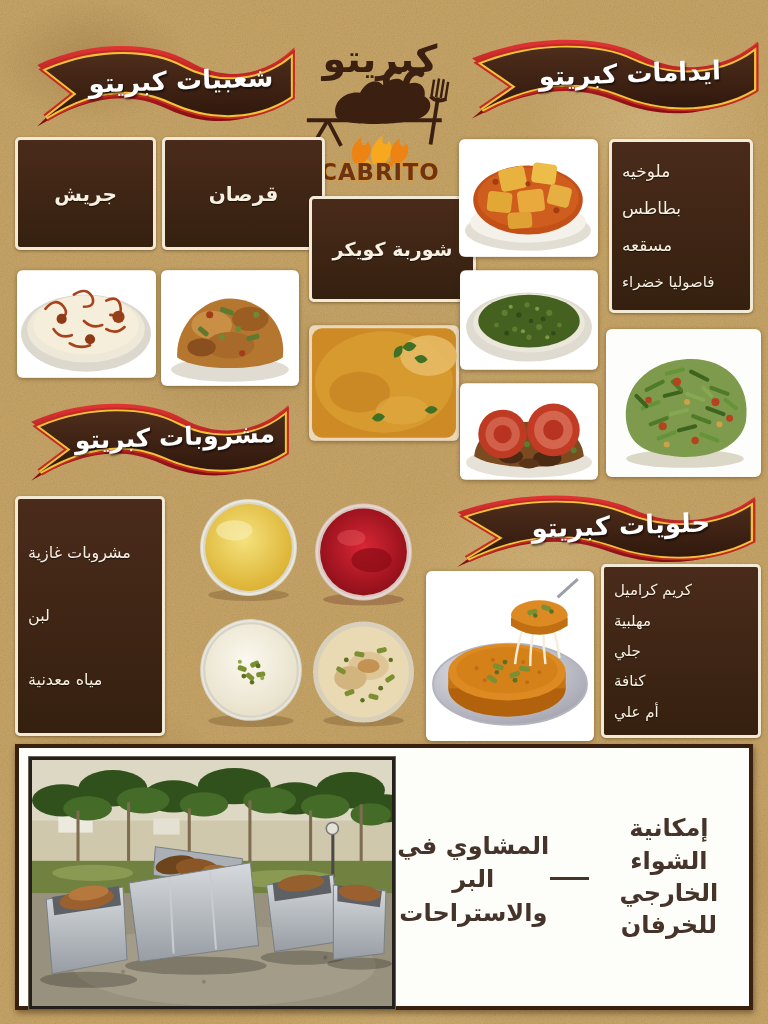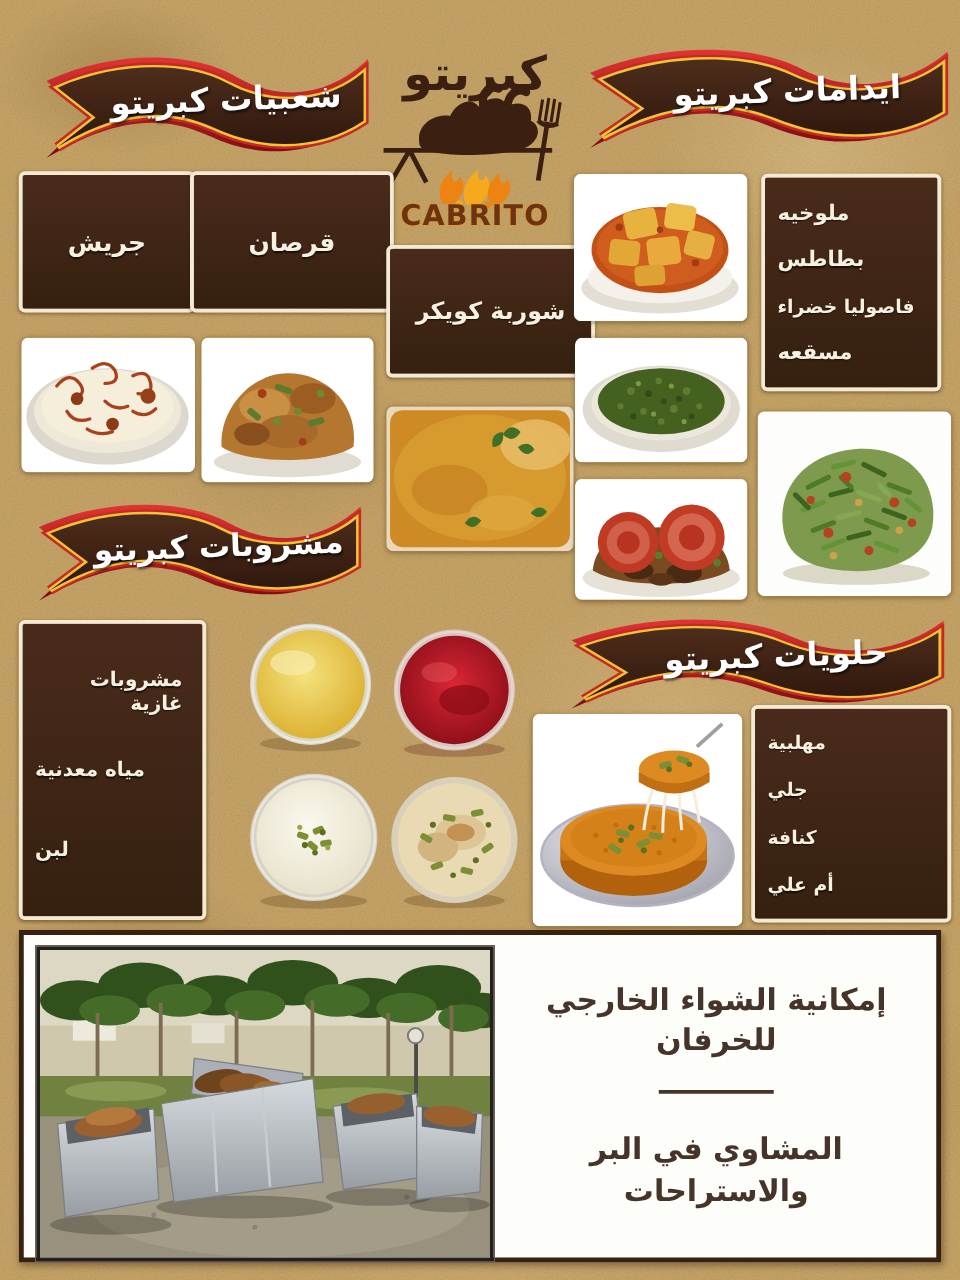--- a/index.html
+++ b/index.html
@@ -24,21 +24,21 @@
   .panel{
     background:linear-gradient(#4a2b1b,#35200f);
     border:3px solid #f3ead6;border-radius:5px;
     box-shadow:0 1px 3px rgba(50,30,5,.45);
     color:#f7f1e2;display:flex;flex-direction:column;
     align-items:stretch;justify-content:center;direction:rtl;
   }
   .panel .one{flex:1;display:flex;align-items:center;justify-content:center;
     font-weight:bold;font-size:20px;text-shadow:0 1px 1px rgba(0,0,0,.6);}
   .panel .row{flex:1;display:flex;align-items:center;justify-content:flex-end;
-    padding-left:10px;padding-right:16px;font-weight:bold;font-size:17px;
+    padding-left:10px;padding-right:26px;font-weight:normal;font-size:17px;
     text-shadow:0 1px 1px rgba(0,0,0,.6);}
 
   
   .ribbon{position:absolute;}
   .ribbon svg{position:absolute;left:0;top:0;width:100%;height:100%;}
   .ribbon .ribbon-text{
     position:absolute;left:0;top:0;right:0;bottom:0;
     display:flex;align-items:center;justify-content:center;
     padding-left:34px;padding-bottom:10px;
     color:#fff;font-weight:bold;font-size:26px;direction:rtl;
@@ -54,21 +54,21 @@
   
   .footer-card{
     background:#fdfdfa;border:4px solid #39200f;
     box-shadow:1px 3px 6px rgba(40,20,0,.45);
   }
   .grills-frame{position:absolute;left:10px;top:9px;width:360px;height:246px;
     border:3px solid #24201b;box-shadow:0 0 0 1px #6a6158;}
   .grills-frame svg{display:block;width:100%;height:100%;}
   .footer-text{
     position:absolute;left:378px;top:0;width:352px;height:100%;
-    display:flex;flex-direction:column;align-items:center;justify-content:center;
+    display:flex;flex-direction:row;align-items:center;justify-content:center;
     direction:rtl;color:#46342a;text-align:center;
   }
   .ft1{font-weight:bold;font-size:24px;line-height:1.35;}
   .ft-div{width:92px;border-top:3px solid #46342a;margin:24px auto 22px auto;}
   .ft2{font-weight:bold;font-size:29px;line-height:1.3;}
   .ft3{font-weight:bold;font-size:24px;line-height:1.4;margin-top:6px;}
 
   
   .logo{display:block;}
 </style>
@@ -179,42 +179,43 @@
       <path d="M18,32 C76,6 138,10 170,28 C214,52 262,44 292,18 L292,62 C254,88 203,90 157,68 C110,46 62,58 18,86 L52,59 Z" fill="none" stroke="#f2c23a" stroke-width="4.5"></path>
       <path d="M18,32 C76,6 138,10 170,28 C214,52 262,44 292,18 L292,62 C254,88 203,90 157,68 C110,46 62,58 18,86 L52,59 Z" fill="url(#gBrown)"></path>
     </svg>
     <div class="ribbon-text">حلويات كبريتو</div>
   </div>
 
   <div class="abs z panel" style="left:15px;top:137px;width:141px;height:113px">
     <div class="one">جريش</div>
   </div>
 
-  <div class="abs z panel" style="left:152px;top:137px;width:163px;height:113px">
+  <div class="abs z panel" style="left:162px;top:137px;width:163px;height:113px">
     <div class="one">قرصان</div>
   </div>
 
   <div class="abs z panel" style="left:309px;top:196px;width:167px;height:106px">
     <div class="one" style="font-size:19px">شوربة كويكر</div>
   </div>
 
   <div class="abs z panel" style="left:609px;top:139px;width:144px;height:174px;padding:10px 0">
     <div class="row">ملوخيه</div>
     <div class="row">بطاطس</div>
+    <div class="row">مسقعه</div>
     <div class="row" style="font-size:15px">فاصوليا خضراء</div>
-    <div class="row">مسقعه</div>
   </div>
 
   <div class="abs z panel" style="left:15px;top:496px;width:150px;height:240px;padding:22px 0">
     <div class="row" style="font-size:16px">مشروبات غازية</div>
+    <div class="row" style="font-size:16px">لبن</div>
     <div class="row" style="font-size:16px">مياه معدنية</div>
-    <div class="row" style="font-size:16px">لبن</div>
   </div>
 
   <div class="abs z panel" style="left:601px;top:564px;width:160px;height:174px;padding:8px 0">
+    <div class="row" style="font-size:15px">كريم كراميل</div>
     <div class="row" style="font-size:15px">مهلبية</div>
     <div class="row" style="font-size:15px">جلي</div>
     <div class="row" style="font-size:15px">كنافة</div>
     <div class="row" style="font-size:15px">أم علي</div>
   </div>
 
   <div class="abs z photo" style="left:459px;top:139px;width:139px;height:118px">
     <svg viewBox="0 0 137 116">
       <rect width="137" height="116" fill="#fff"></rect>
       <ellipse cx="68" cy="90" rx="62" ry="20" fill="#e2ded4"></ellipse>

